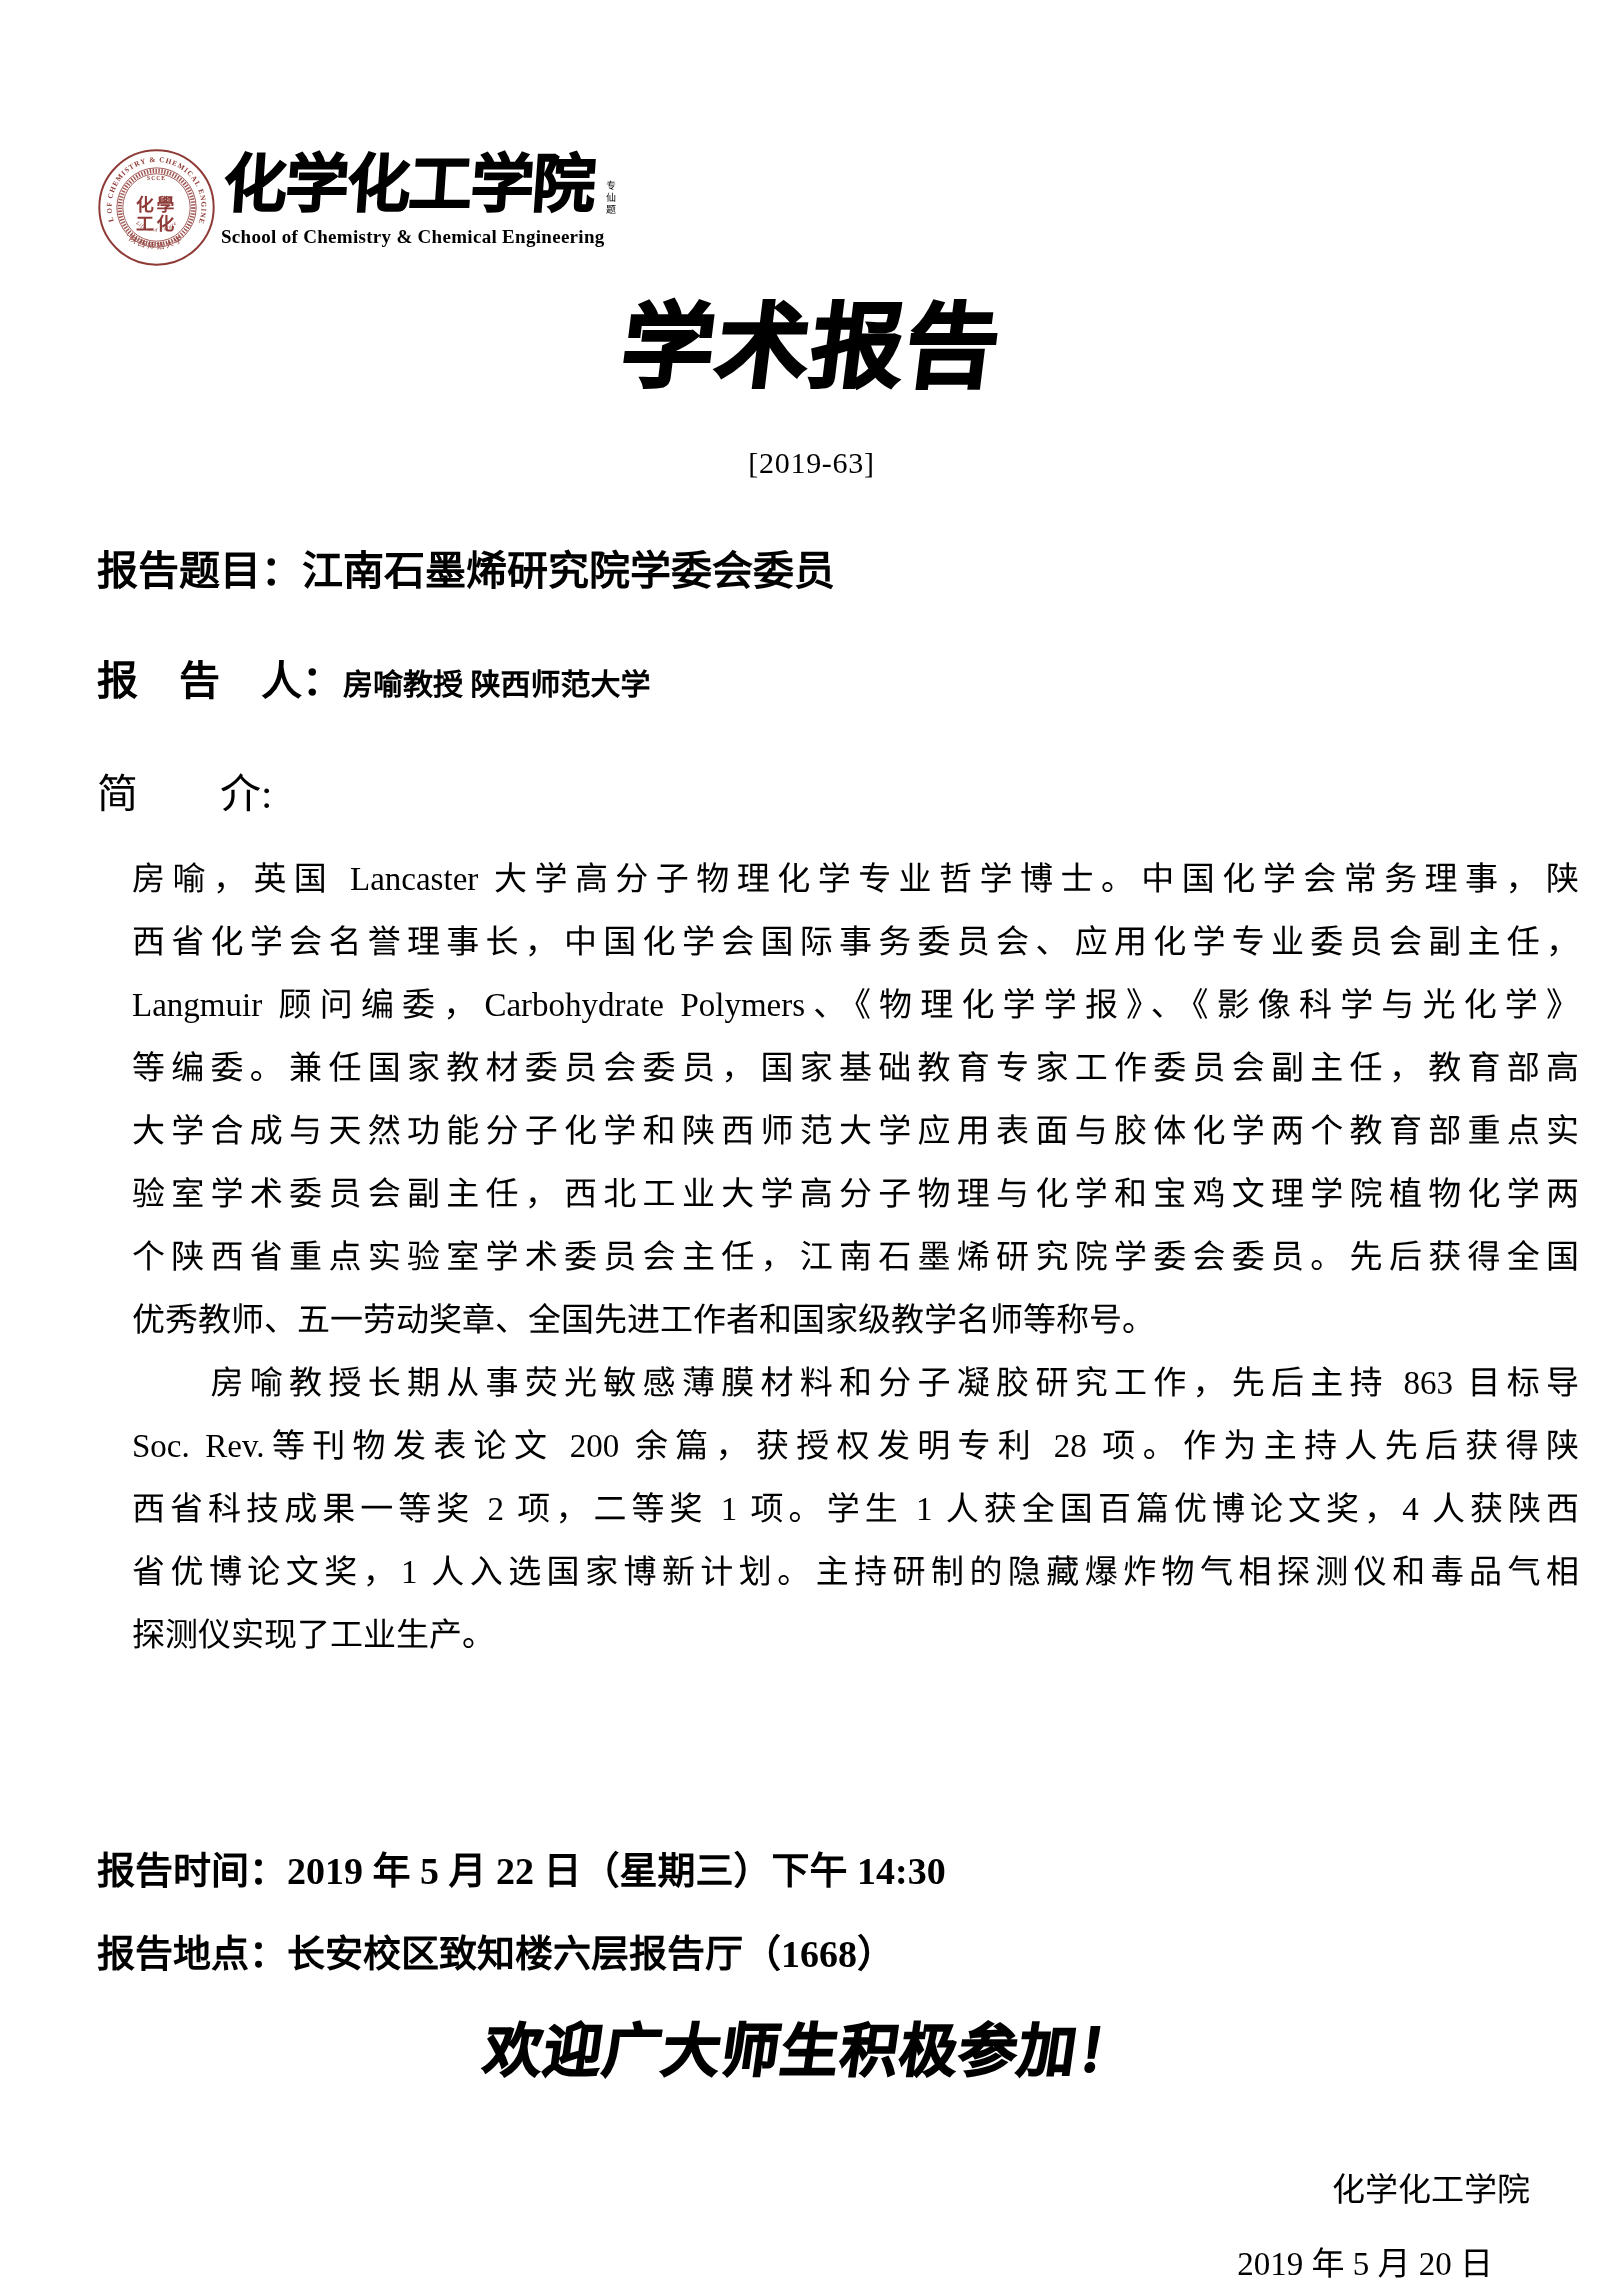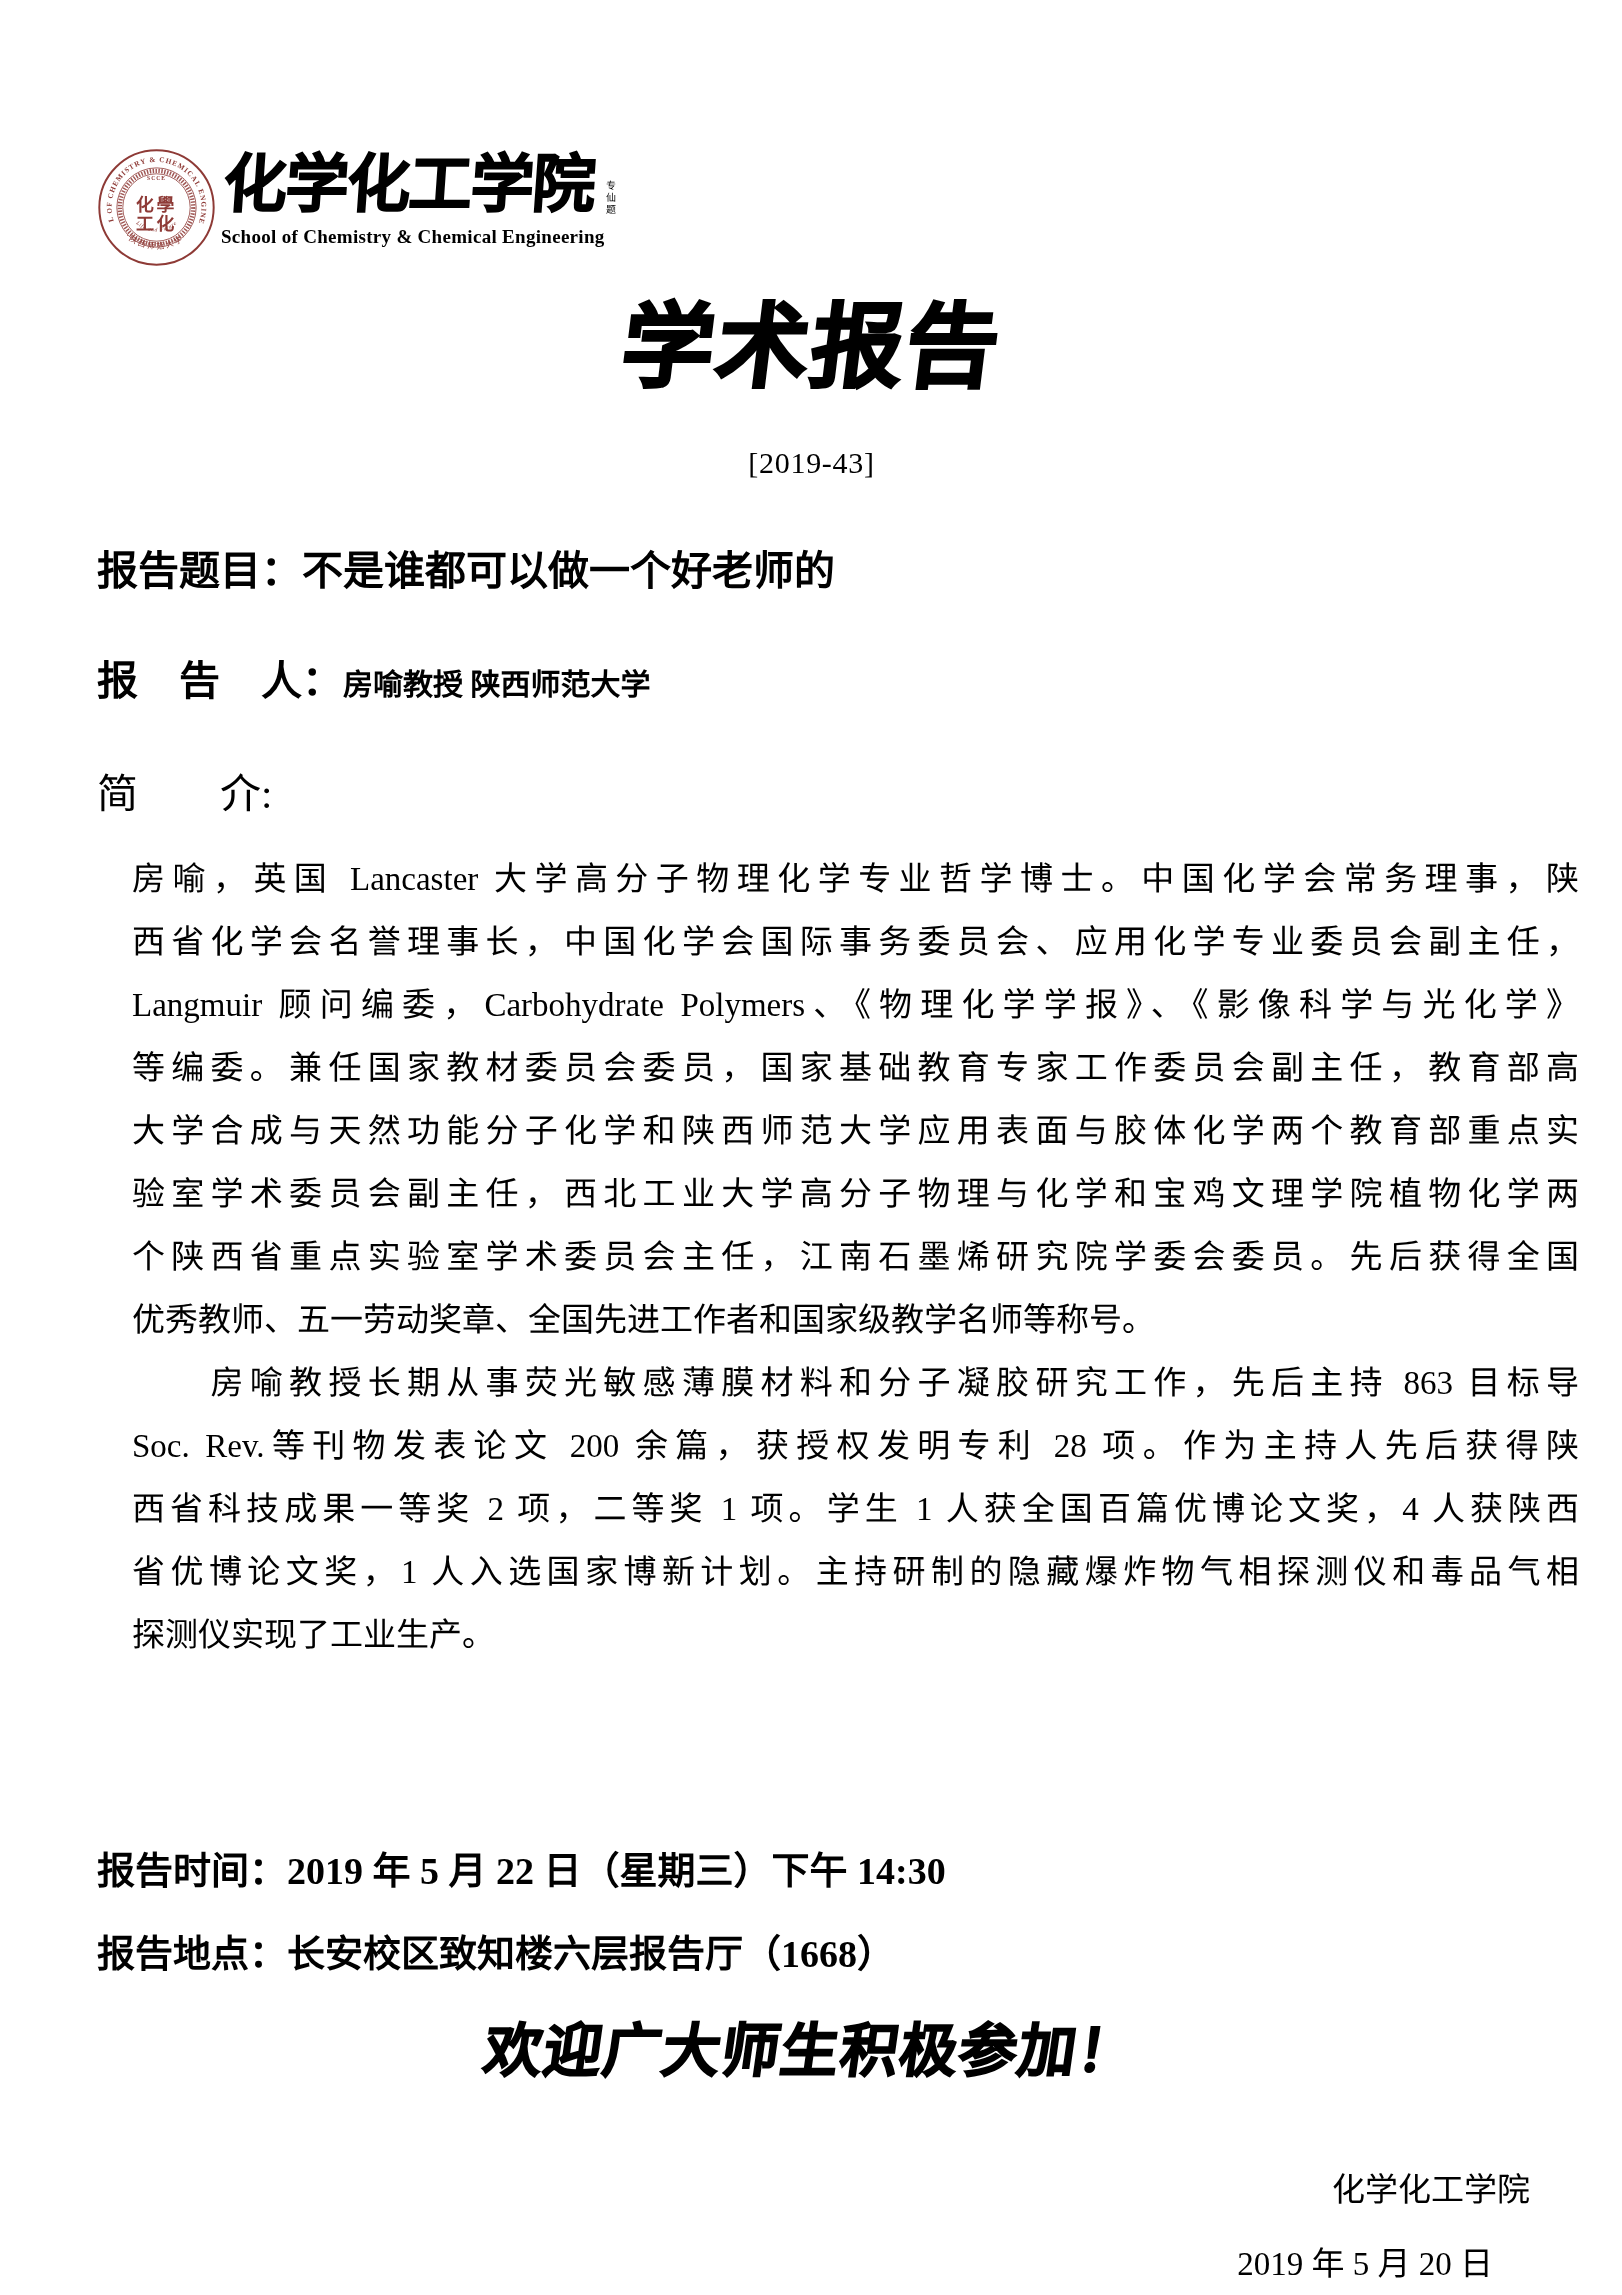--- a/index.html
+++ b/index.html
@@ -92,24 +92,24 @@
     <text class="acro" x="90" y="49" text-anchor="middle">SCCE</text>
     <text class="glyphs" x="90" y="96" text-anchor="middle">化學</text>
     <text class="glyphs" x="90" y="124" text-anchor="middle">工化</text>
   </svg>
 
   <div class="school-cn">化学化工学院</div>
   <div class="school-sig">专仙题</div>
   <div class="school-en">School of Chemistry &amp; Chemical Engineering</div>
 
   <div class="banner-title">学术报告</div>
-  <div class="issue">[2019-43]</div>
+  <div class="issue">[2019-63]</div>
 
   <div class="line topic-line">
-    <span>报告题目：</span><span>不是谁都可以做一个好老师的</span>
+    <span>报告题目：</span><span>江南石墨烯研究院学委会委员</span>
   </div>
   <div class="line speaker-line">
     <span>报　告　人：</span><span class="speaker-val">房喻教授 陕西师范大学</span>
   </div>
   <div class="line intro-line">
     <span>简　　介:</span>
   </div>
 
   <div class="bio">
 

